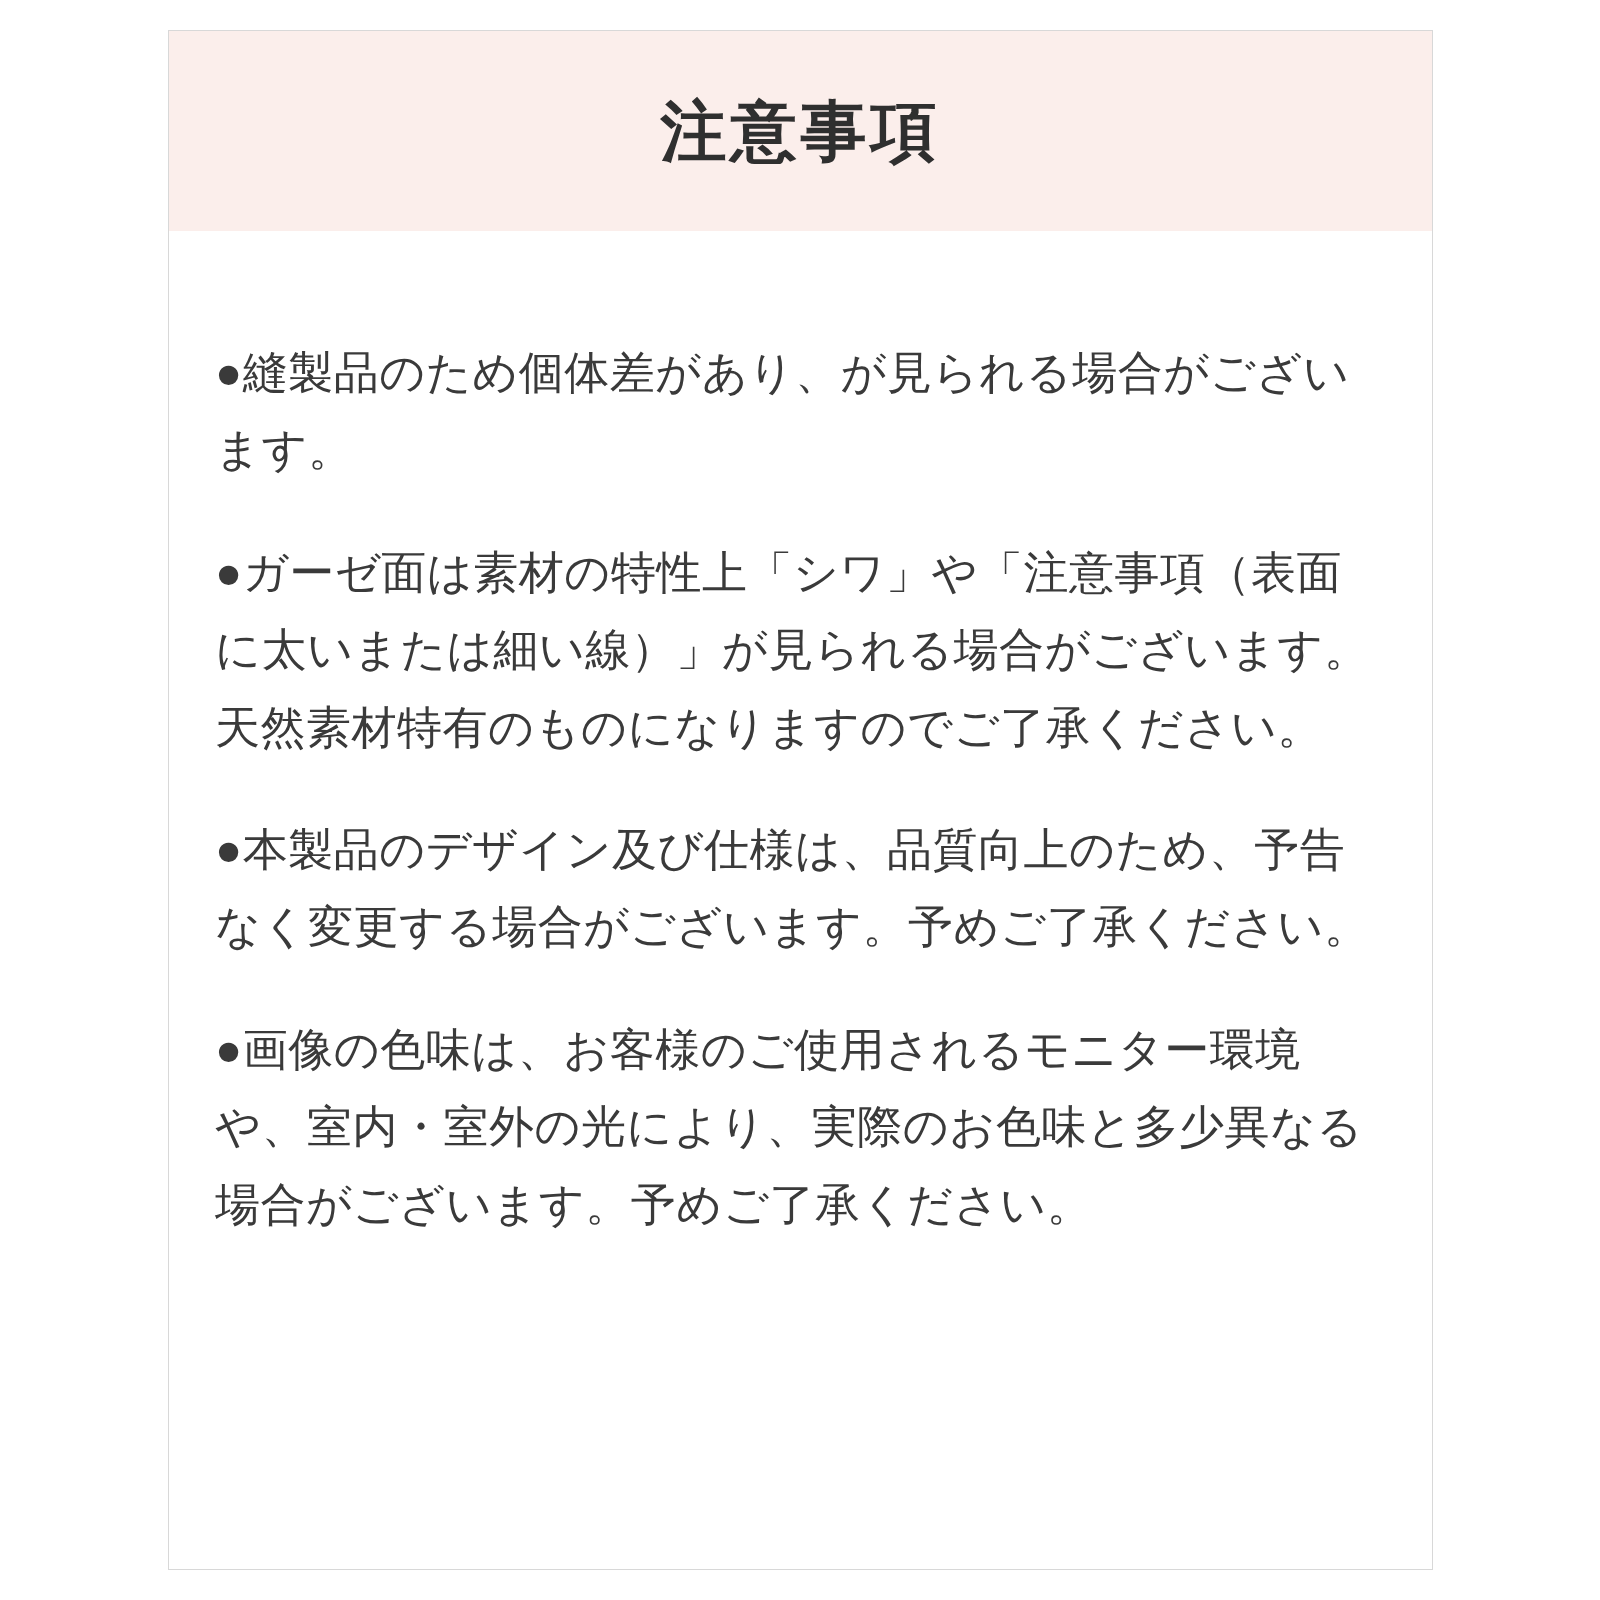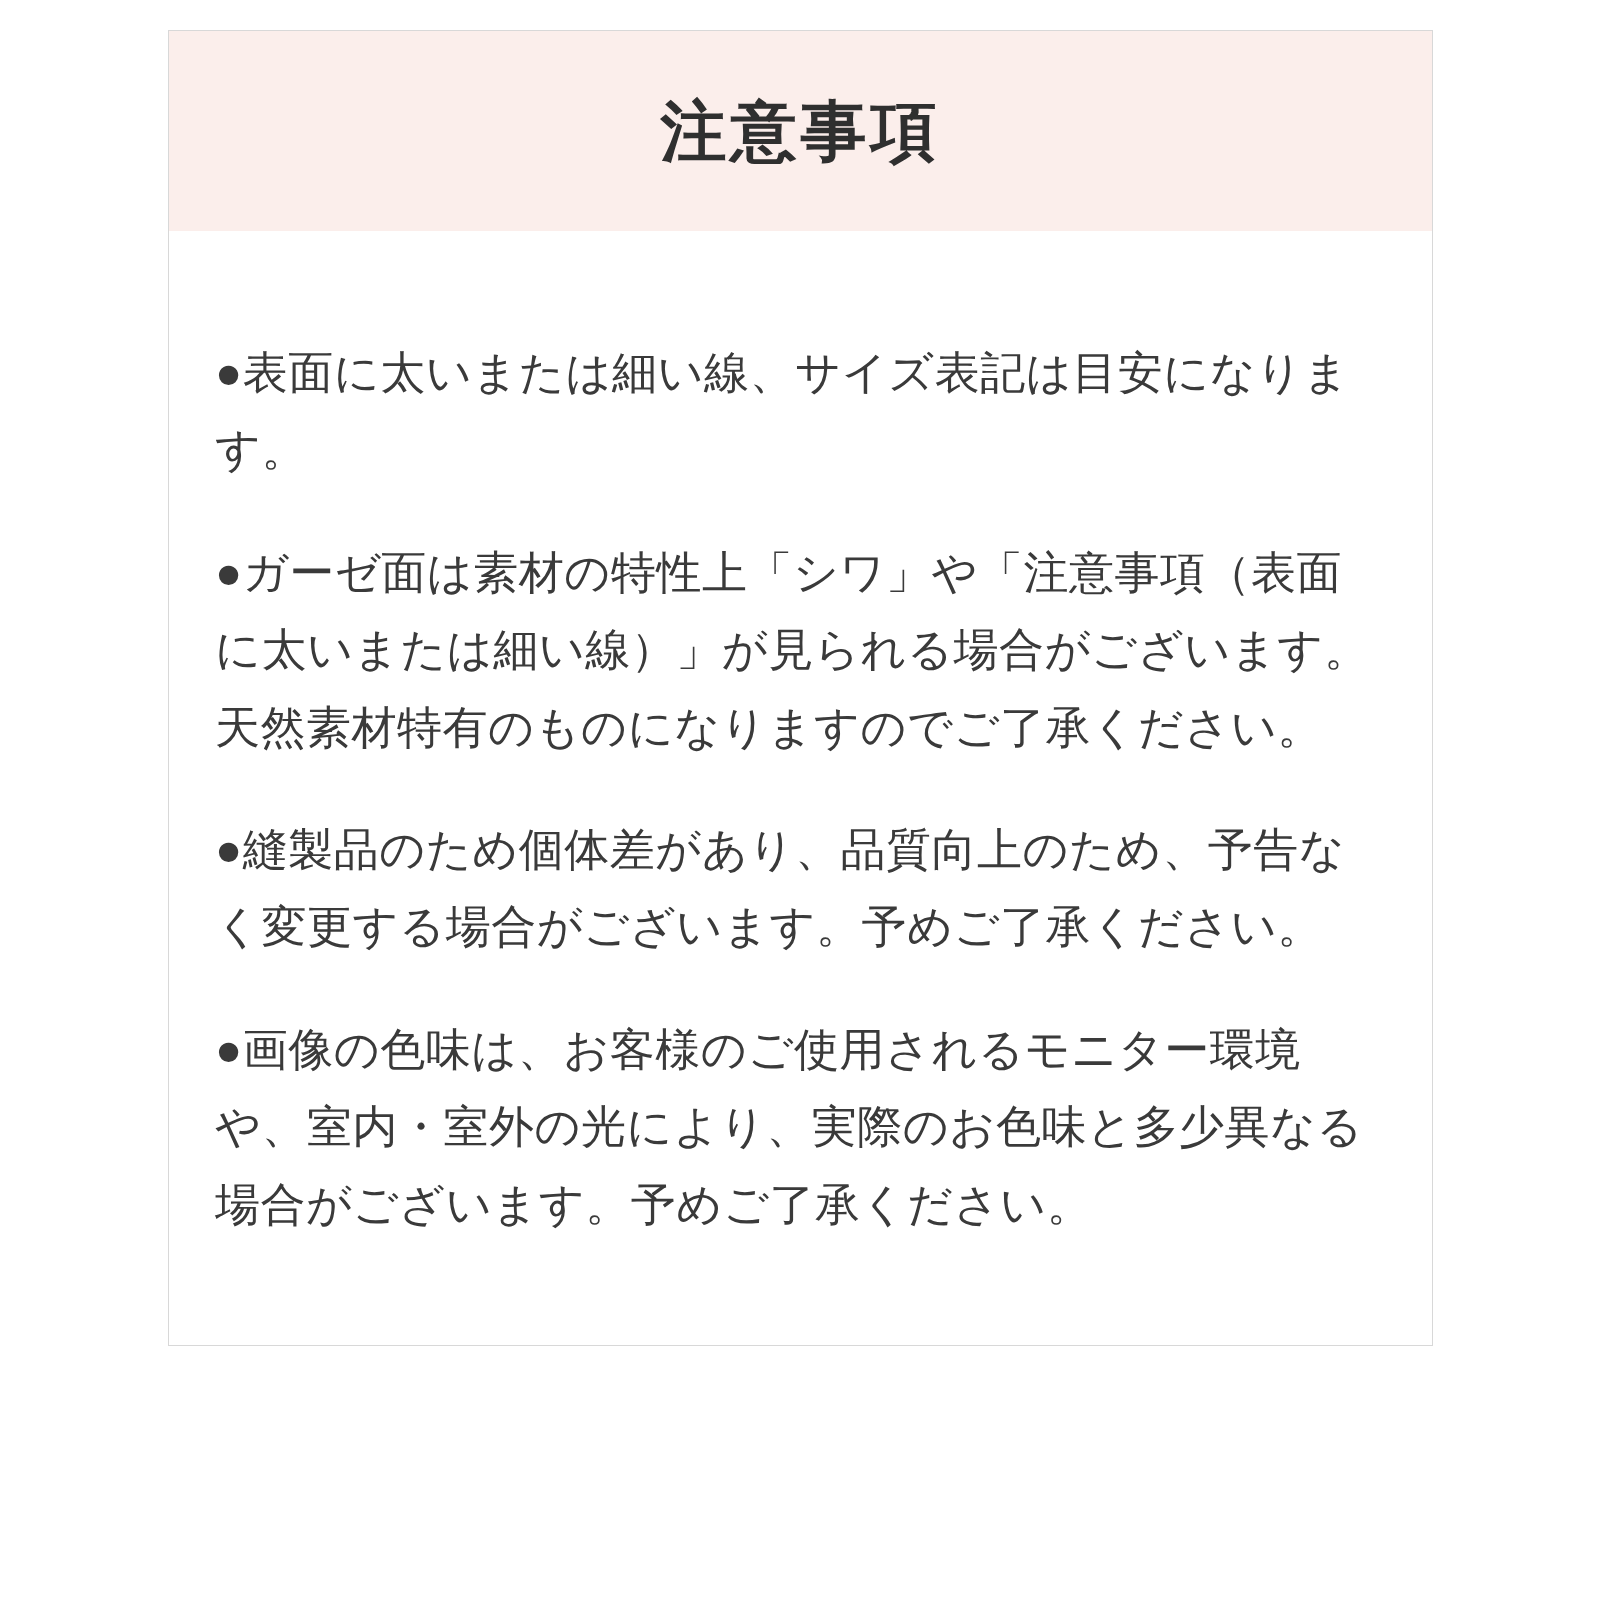--- a/index.html
+++ b/index.html
@@ -22,21 +22,21 @@
     height: 1600px;
     background: #ffffff;
     box-sizing: border-box;
   }
 
   .notice-card {
     position: absolute;
     left: 168px;
     top: 30px;
     width: 1265px;
-    height: 1316px;
+    height: 1540px;
     box-sizing: border-box;
     border: 1px solid #d8d8d8;
     background: #ffffff;
     overflow: hidden;
   }
 
   .notice-header {
     height: 200px;
     background: #fbeeeb;
     display: flex;
@@ -75,20 +75,20 @@
 <body>
 
 <div class="page">
   <div class="notice-card">
 
     <div class="notice-header">
       <div class="notice-title">注意事項</div>
     </div>
 
     <div class="notice-body">
-      <p class="notice-item">●表面に太いまたは細い線、サイズ表記は目安になります。</p>
+      <p class="notice-item">●縫製品のため個体差があり、が見られる場合がございます。</p>
       <p class="notice-item">●ガーゼ面は素材の特性上「シワ」や「注意事項（表面に太いまたは細い線）」が見られる場合がございます。天然素材特有のものになりますのでご了承ください。</p>
-      <p class="notice-item">●縫製品のため個体差があり、品質向上のため、予告なく変更する場合がございます。予めご了承ください。</p>
+      <p class="notice-item">●本製品のデザイン及び仕様は、品質向上のため、予告なく変更する場合がございます。予めご了承ください。</p>
       <p class="notice-item">●画像の色味は、お客様のご使用されるモニター環境や、室内・室外の光により、実際のお色味と多少異なる場合がございます。予めご了承ください。</p>
     </div>
 
   </div>
 </div>
 
 </body></html>

